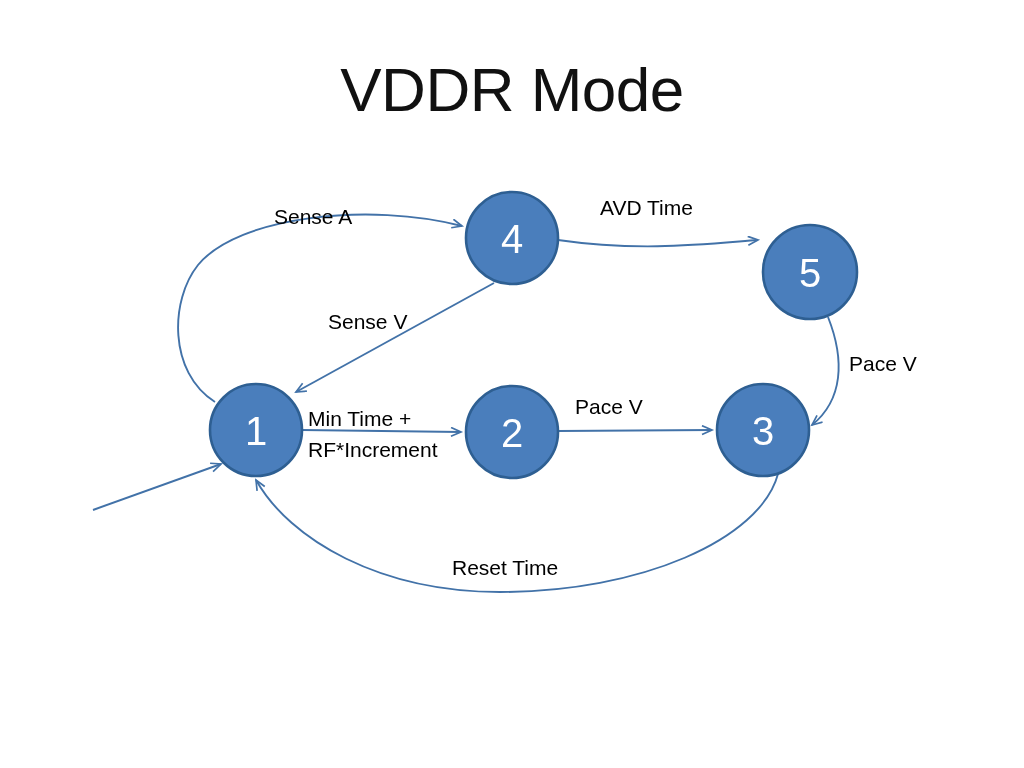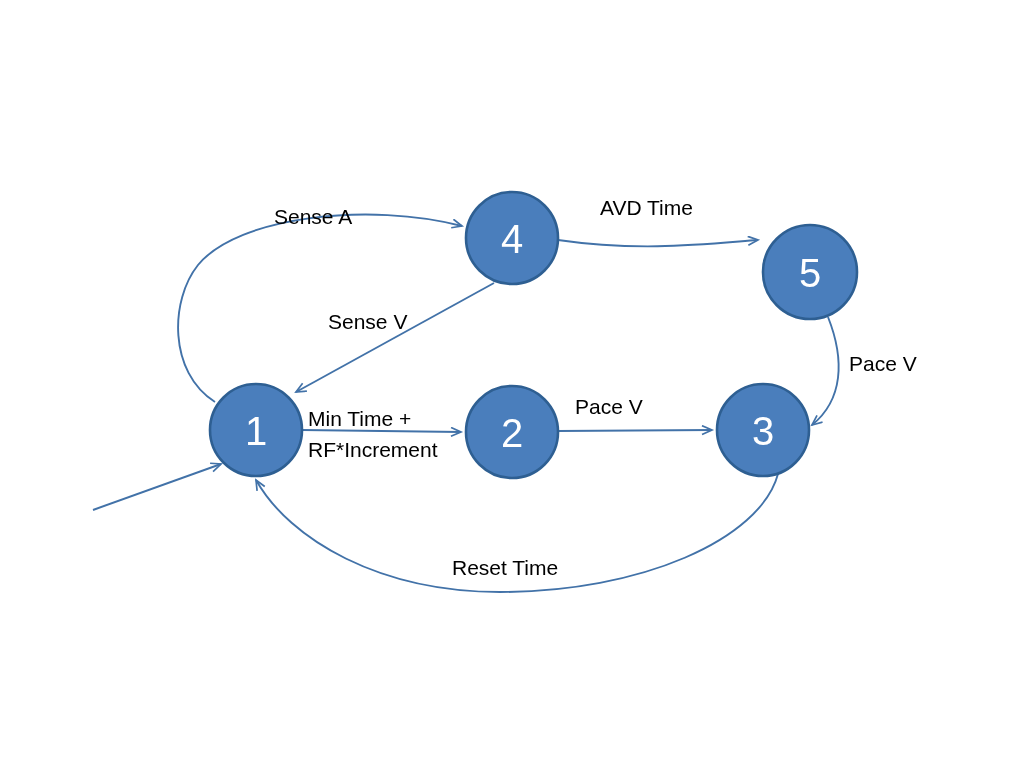--- a/index.html
+++ b/index.html
@@ -64,20 +64,21 @@
     fill: #4A7EBC;
     stroke: #2E5F92;
     stroke-width: 2.6;
   }
 </style>
 </head>
 <body>
 
 <div id="slide">
 
+  <div id="slide-title">VDDR Mode</div>
 
   <svg id="diagram" viewBox="0 0 1024 768">
     <defs>
       <marker id="arrowOpen" markerWidth="14" markerHeight="14" refX="11" refY="5" orient="auto" markerUnits="userSpaceOnUse">
         <path d="M1,0.6 L11,5 L1,9.4" fill="none" stroke="#4272A8" stroke-width="1.7"></path>
       </marker>
     </defs>
 
     <path class="edge-path" d="M 93,510 L 221,464" marker-end="url(#arrowOpen)"></path>
 

